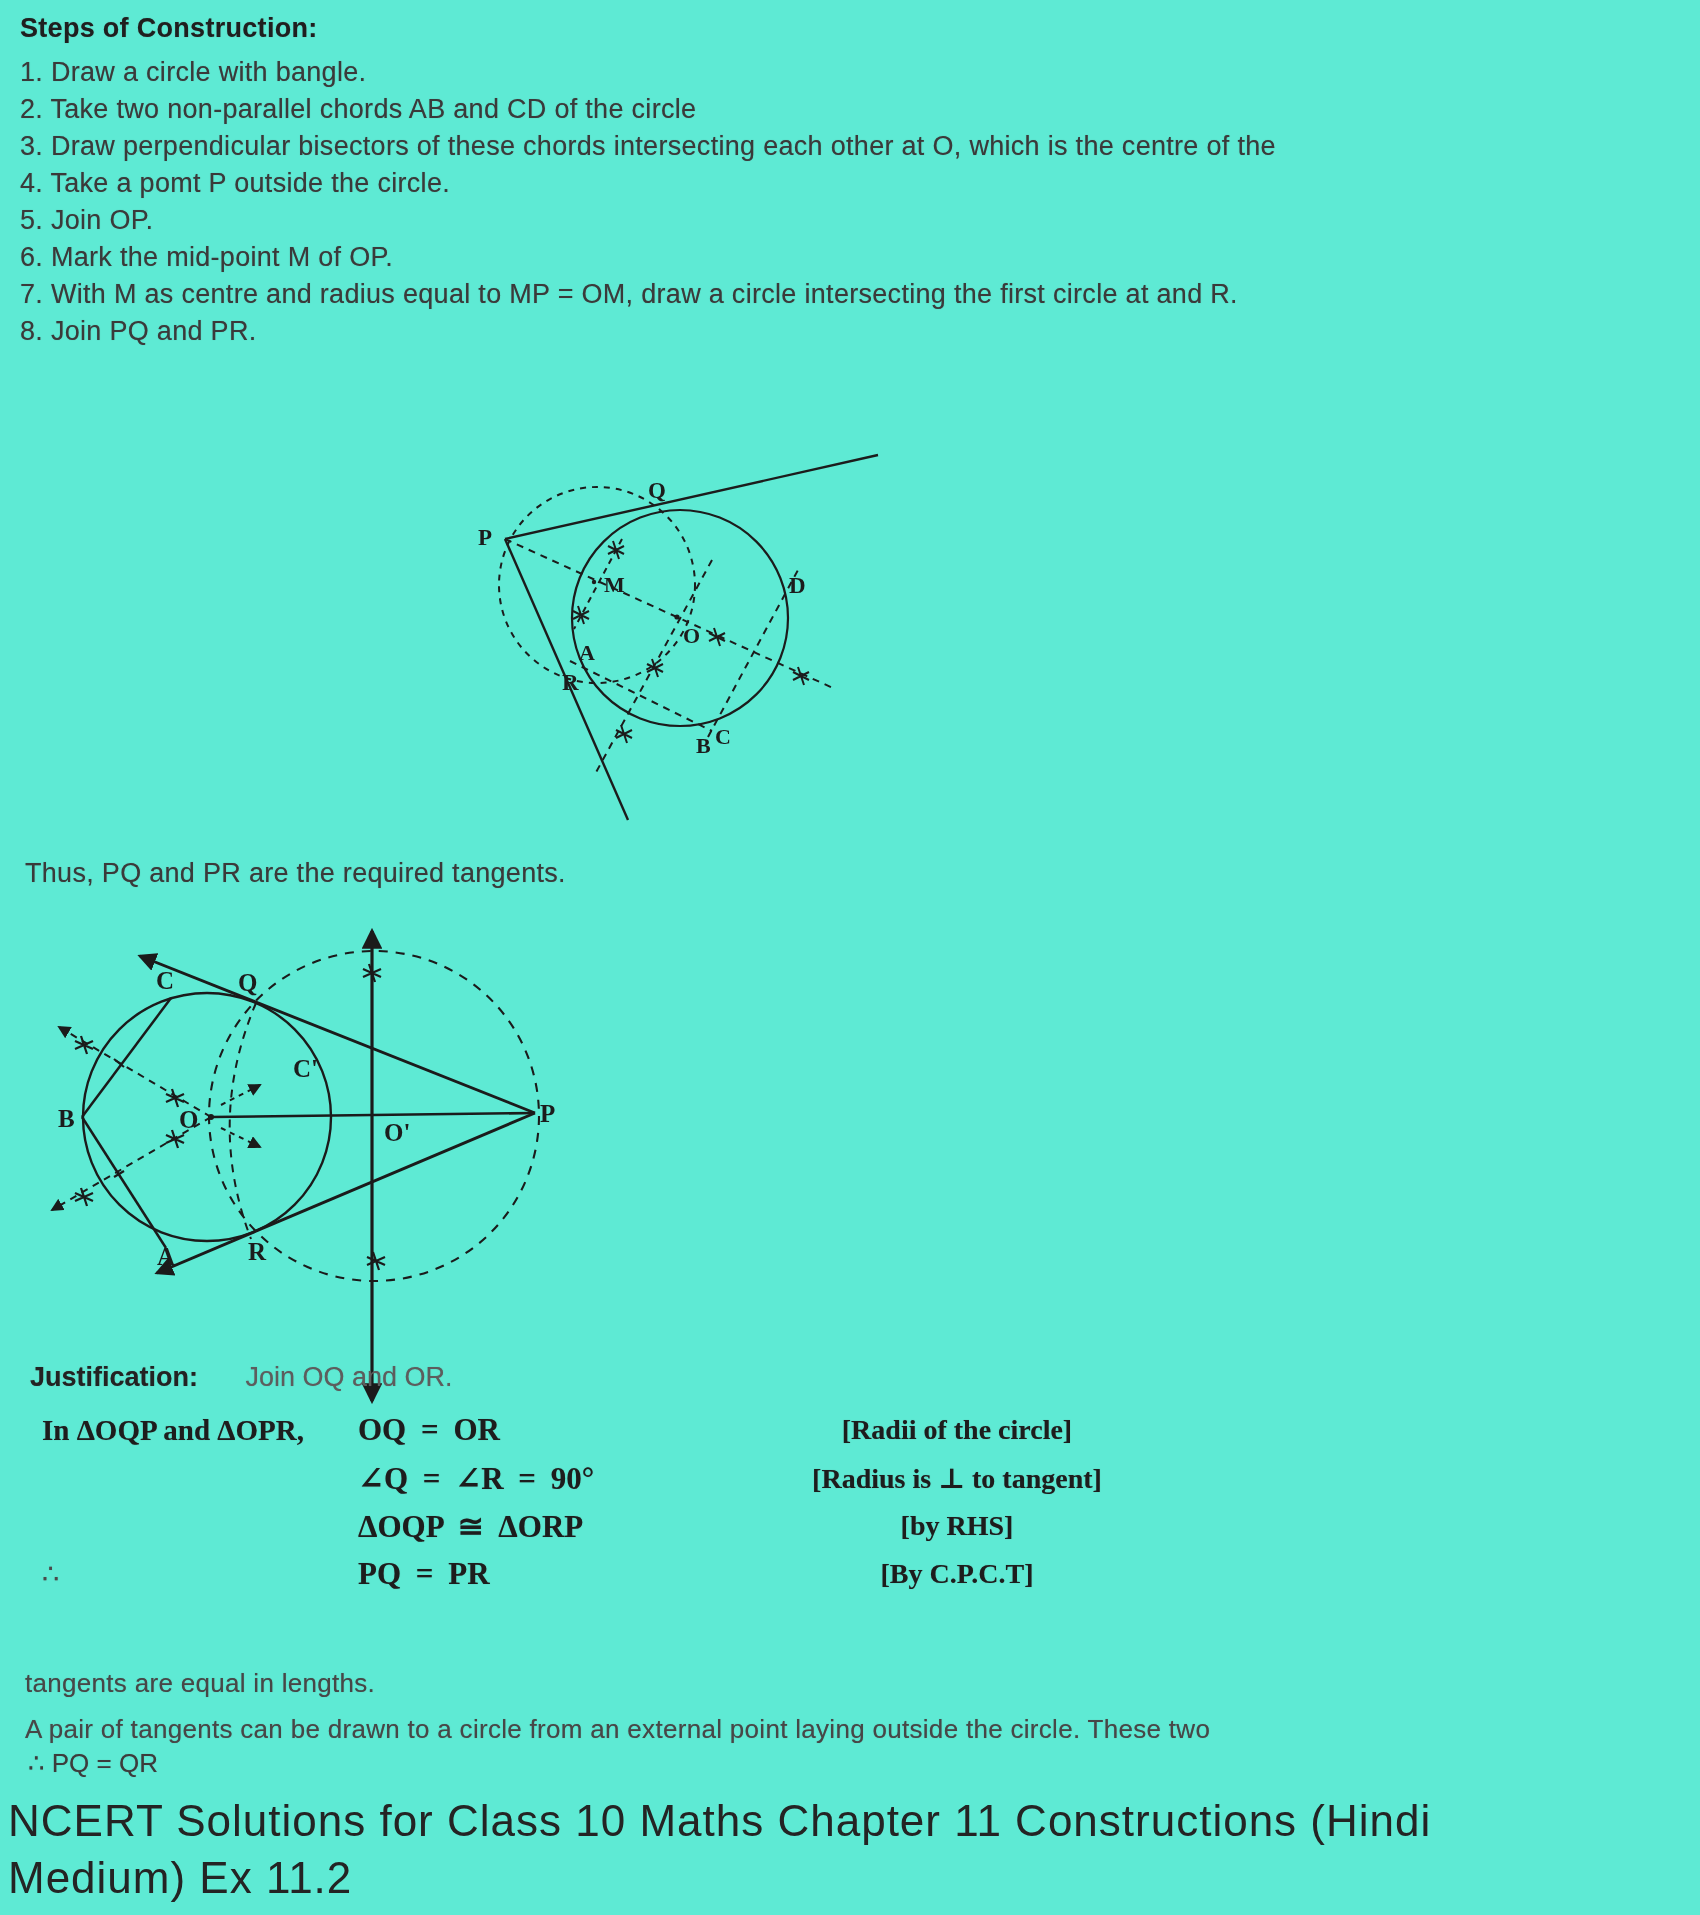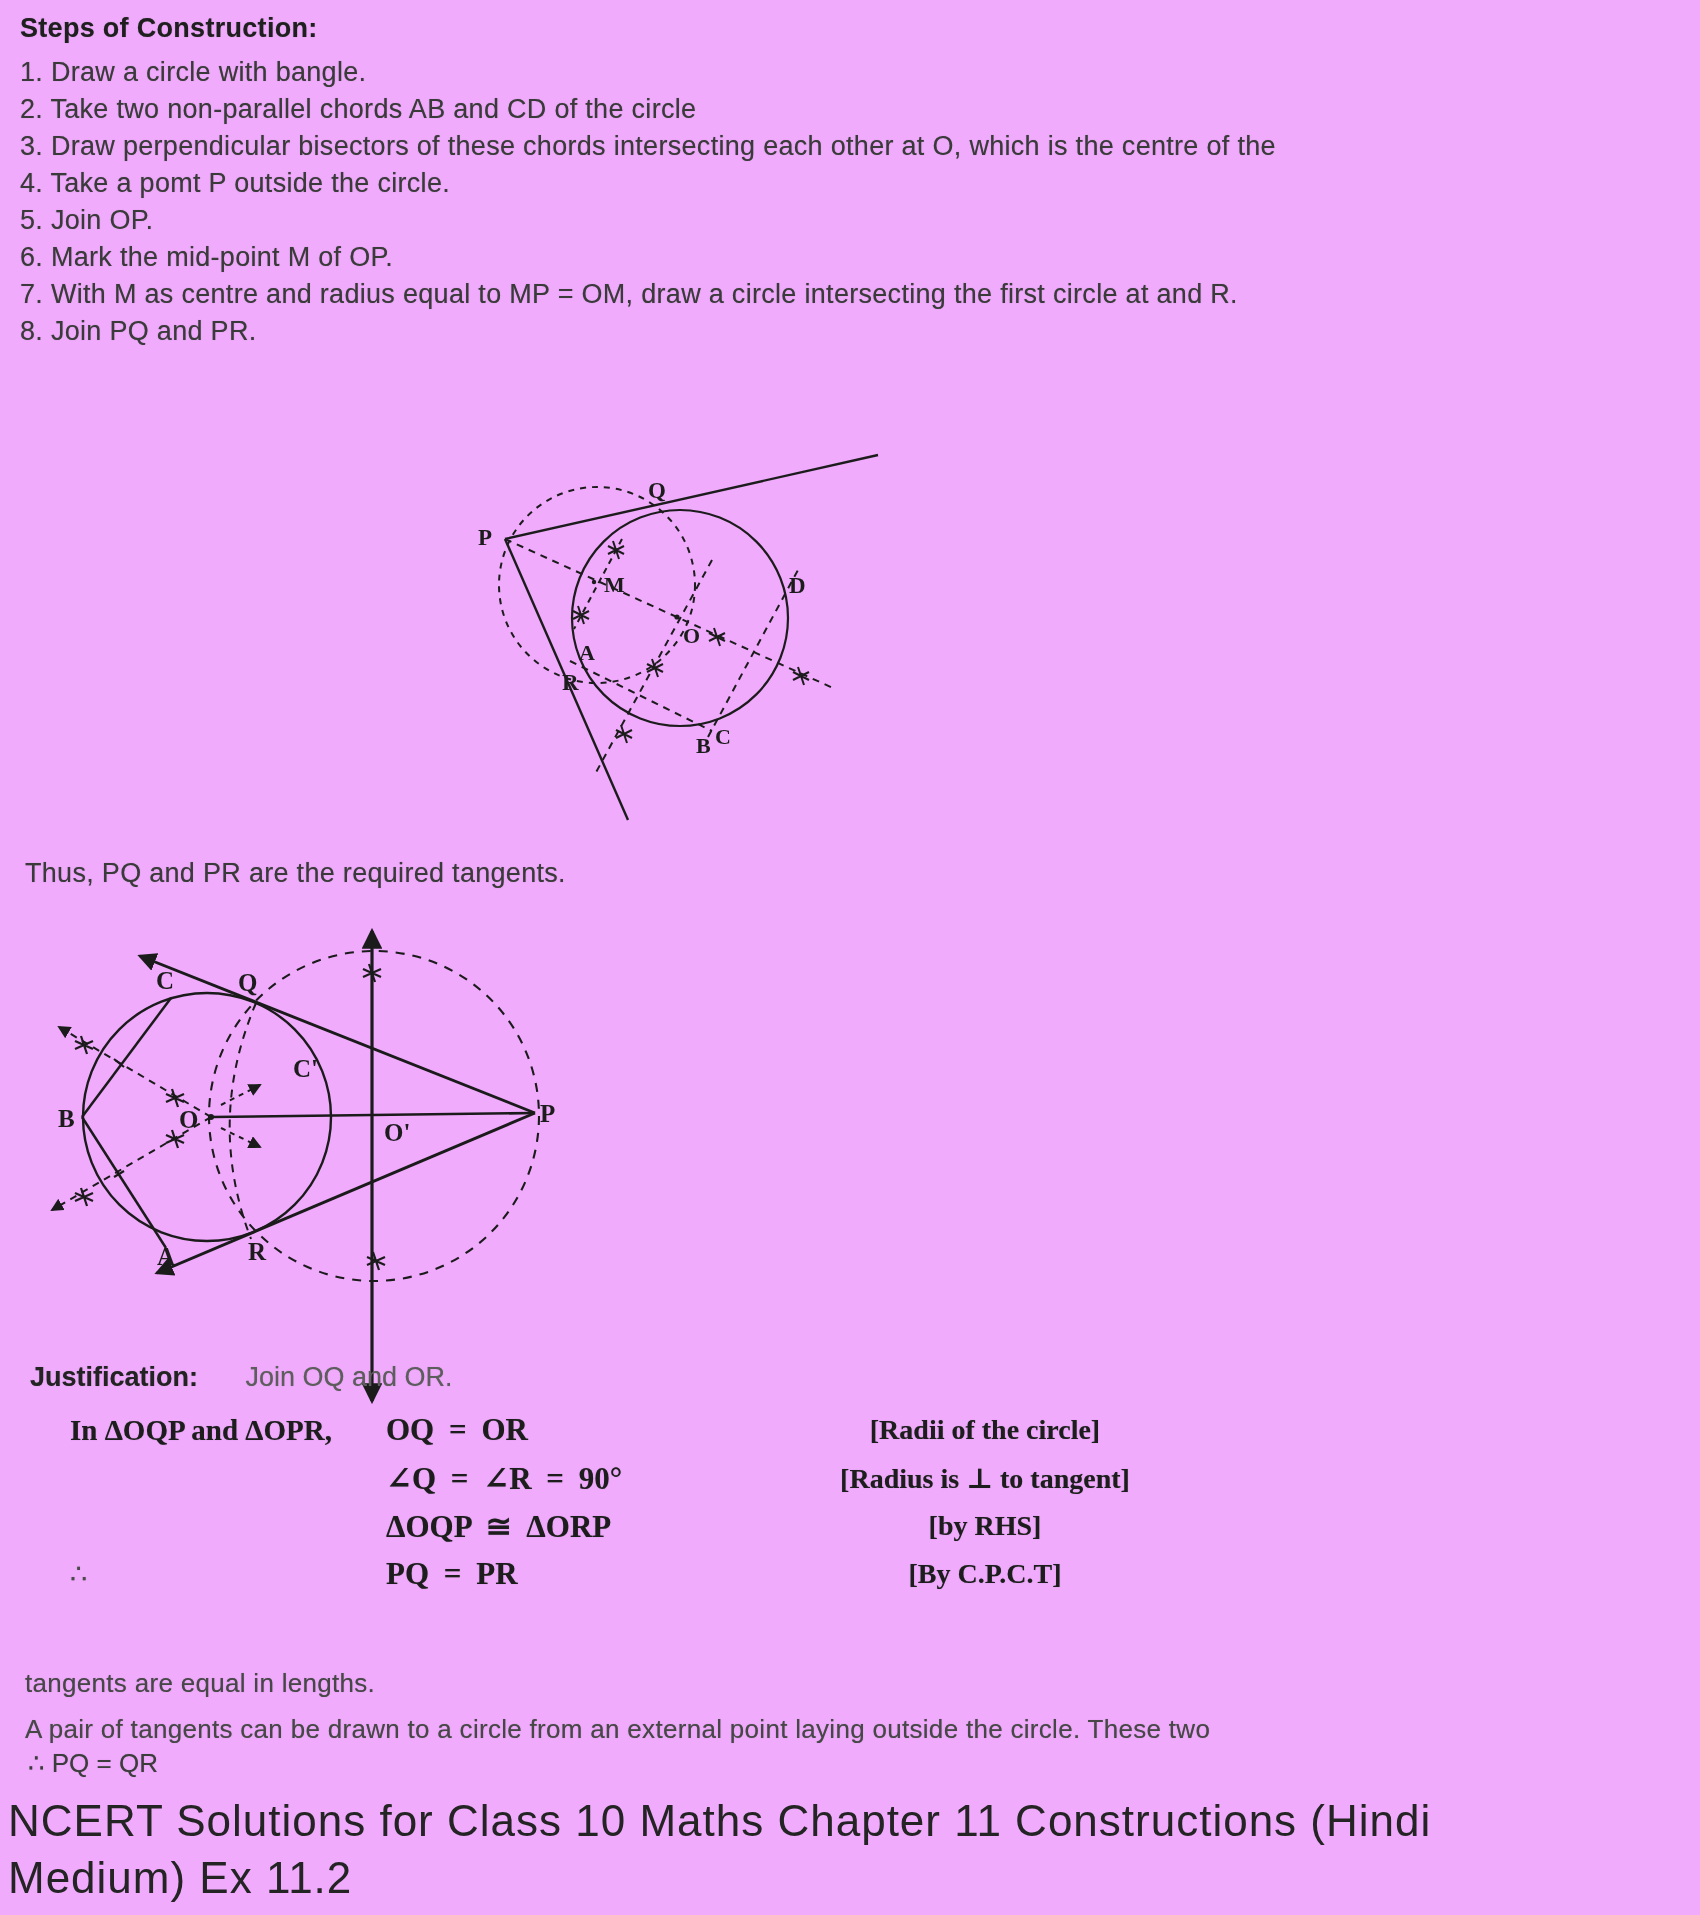--- a/index.html
+++ b/index.html
@@ -1,20 +1,20 @@
 <!DOCTYPE html>
 <html><head>
 <meta charset="utf-8">
 <style>
   * { margin:0; padding:0; box-sizing:border-box; }
   html,body { background:#ffffff; }
   .page {
     position:relative;
     width:1700px; height:1915px;
-    background:#f0abfc;
+    background:#5eead4;
     font-family:"Liberation Sans", sans-serif;
     color:#383838;
     overflow:hidden;
     padding-left:24px;
   }
   .scan-text { text-shadow:0 0 0.8px rgba(80,80,80,0.55); }
   .line { white-space:nowrap; }
 
   
   .steps { position:absolute; left:20px; top:12px; font-size:27px; letter-spacing:0.3px; }
@@ -26,21 +26,21 @@
   .diagram2 { position:absolute; left:10px;  top:915px; width:570px; height:500px; }
   svg text { font-family:"Liberation Serif","DejaVu Serif",serif; font-weight:bold; fill:#1c1c1c; }
 
   .thus { position:absolute; left:25px; top:858px; font-size:27px; color:#3a3a3a; letter-spacing:0.3px; }
 
   .justification { position:absolute; left:30px; top:1362px; font-size:27px; }
   .justification .jlabel { font-weight:bold; color:#232323; }
   .justification .jtext  { color:#5d5d5d;margin-left:40px; }
 
   
-  .proof { position:absolute; left:66px; top:1406px; width:1192px;
+  .proof { position:absolute; left:38px; top:1406px; width:1192px;
            font-family:"Liberation Serif","DejaVu Serif",serif; color:#1d1d1d; }
   .proof .row { display:flex; height:48px; align-items:center; }
   .proof .c1 { width:320px; font-weight:bold; font-size:29px; padding-left:4px; }
   .proof .c2 { width:330px; font-weight:bold; font-size:31px; word-spacing:7px; }
   .proof .c3 { flex:1; text-align:center; font-weight:600; font-size:28px; padding-right:4px; }
   .proof .therefore { font-size:27px; color:#4a4a4a; font-weight:normal; }
 
   .conclusion { position:absolute; left:25px; top:1660px; font-size:26px; color:#474747; letter-spacing:0.3px; }
   .conclusion .line { line-height:46px; }
   .result { position:absolute; left:28px; top:1748px; font-size:26px; color:#3c3c3c; }

